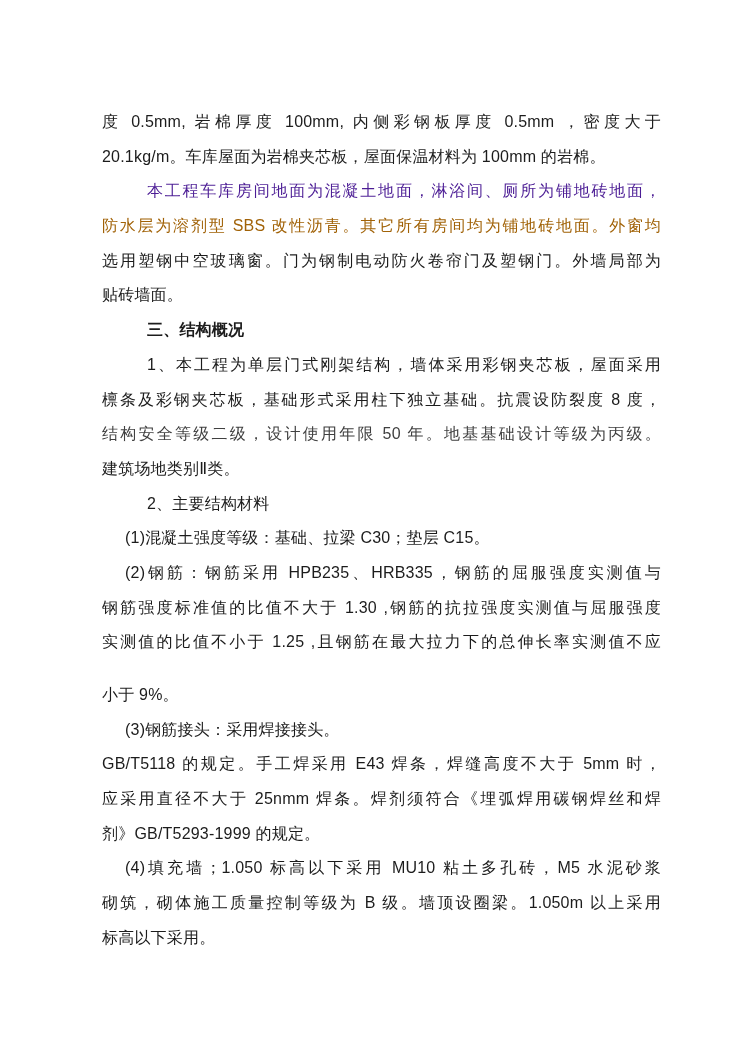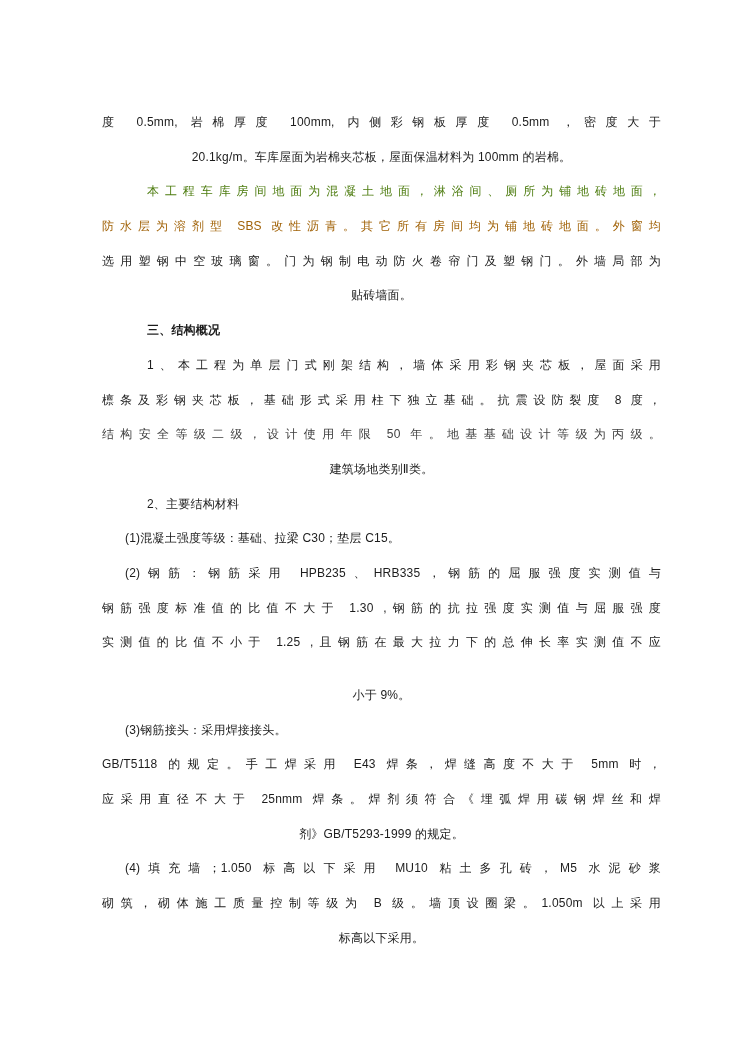--- a/index.html
+++ b/index.html
@@ -19,52 +19,52 @@
     position: absolute;
     left: 102px;
     top: 105px;
     width: 559px;
   }
   .paragraph {
     margin: 0;
     padding: 0;
   }
   .line {
-    font-size: 12px;
+    font-size: 16px;
     line-height: 34.7px;
     height: 34.7px;
     color: #1c1c1c;
     text-align: left;
     letter-spacing: 0.2px;
     white-space: normal;
     overflow: visible;
   }
   
   .line.fill {
     text-align: justify;
     text-align-last: justify;
   }
   .line.bold {
     font-weight: bold;
   }
-  .indent-none  { text-indent: 0; text-align: center; }
+  .indent-none  { text-indent: 0; }
   .indent-cjk   { text-indent: 45px; }
   .indent-paren { text-indent: 23px; }
 </style>
 </head>
 <body>
 
 <div class="page">
   <div class="content">
       <div class="paragraph">
         <div class="line fill indent-none" style="color: rgb(28, 28, 28);">度 0.5mm, 岩棉厚度 100mm, 内侧彩钢板厚度 0.5mm ，密度大于</div>
         <div class="line indent-none" style="color: rgb(28, 28, 28);">20.1kg/m。车库屋面为岩棉夹芯板，屋面保温材料为 100mm 的岩棉。</div>
       </div>
       <div class="paragraph">
-        <div class="line fill indent-cjk" style="color: #4d7c0f;">本工程车库房间地面为混凝土地面，淋浴间、厕所为铺地砖地面，</div>
+        <div class="line fill indent-cjk" style="color: #4c1d95;">本工程车库房间地面为混凝土地面，淋浴间、厕所为铺地砖地面，</div>
         <div class="line fill indent-none" style="color: #a16207;">防水层为溶剂型 SBS 改性沥青。其它所有房间均为铺地砖地面。外窗均</div>
         <div class="line fill indent-none" style="color: rgb(28, 28, 28);">选用塑钢中空玻璃窗。门为钢制电动防火卷帘门及塑钢门。外墙局部为</div>
         <div class="line indent-none" style="color: rgb(28, 28, 28);">贴砖墙面。</div>
       </div>
       <div class="paragraph">
         <div class="line bold indent-cjk" style="color: rgb(28, 28, 28);">三、结构概况</div>
       </div>
       <div class="paragraph">
         <div class="line fill indent-cjk" style="color: rgb(28, 28, 28);">1、本工程为单层门式刚架结构，墙体采用彩钢夹芯板，屋面采用</div>
         <div class="line fill indent-none" style="color: rgb(28, 28, 28);">檩条及彩钢夹芯板，基础形式采用柱下独立基础。抗震设防裂度 8 度，</div>

